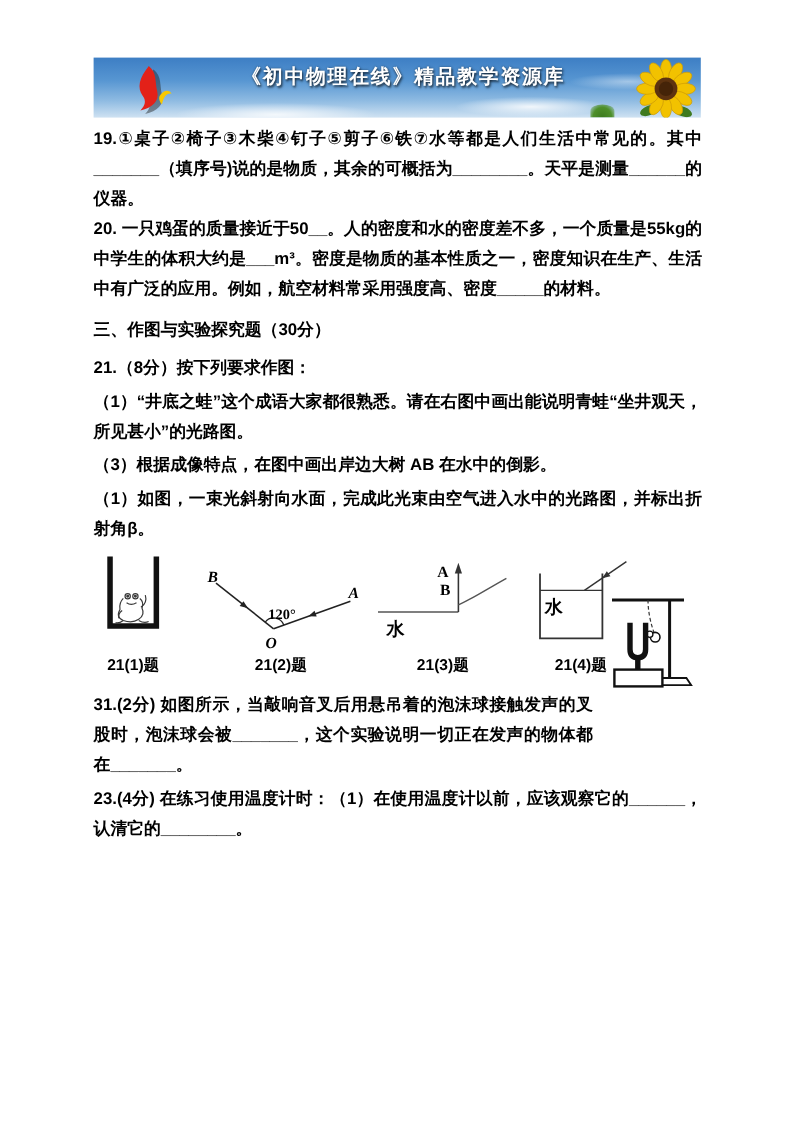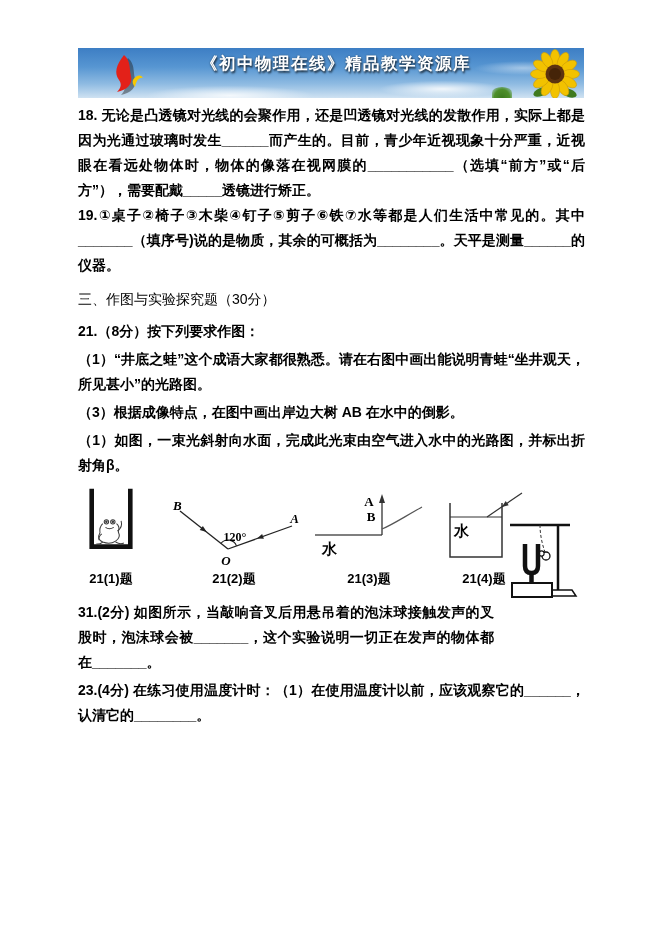--- a/index.html
+++ b/index.html
@@ -20,21 +20,21 @@
       font-family:"Liberation Mono","DejaVu Sans Mono",monospace;
       text-shadow:0 0 2px rgba(255,255,255,.9),0 0 1px rgba(255,255,255,.9);white-space:nowrap;margin-top:24px;}
   .logo{position:absolute;left:26px;top:2px;}
   .sunflower{position:absolute;right:4px;top:1px;}
   .plant{position:absolute;right:72px;bottom:0;width:20px;height:11px;border-radius:50% 50% 0 0;
       background:radial-gradient(ellipse at 50% 100%, #3c7a1e 0%, #4e8f2a 55%, rgba(78,143,42,0) 100%);}
   
   .doc{position:absolute;left:78px;top:103px;width:507px;font-size:14px;line-height:25px;
        text-align:justify;font-weight:600;}
   .doc p{margin:0;}
-  .sec{margin-top:9px !important;font-weight:normal;}
+  .sec{margin-top:9px !important;font-weight:bold;}
   .q21i{margin-top:7px !important;}
   .sub{margin-top:3px !important;}
   .q22{margin-top:12px !important;width:416px;}
   .q23{margin-top:3px !important;}
   
   .figrow{position:relative;display:flex;margin-top:8px;height:102px;margin-left:2px;}
   .fig{display:flex;flex-direction:column;justify-content:flex-end;align-items:center;height:100%;}
   .fig svg{display:block;}
   .figcap{font-weight:bold;font-size:13px;line-height:19px;text-align:center;}
   .f1{width:62px;gap:15px;}
@@ -77,22 +77,22 @@
         <ellipse cx="25" cy="9" rx="4.6" ry="8.5" transform="rotate(270 25 25)"></ellipse>
         <ellipse cx="25" cy="9" rx="4.6" ry="8.5" transform="rotate(300 25 25)"></ellipse>
         <ellipse cx="25" cy="9" rx="4.6" ry="8.5" transform="rotate(330 25 25)"></ellipse>
       </g>
       <circle cx="25" cy="25" r="9.5" fill="#5d330f"></circle>
       <circle cx="25" cy="25" r="6" fill="#452408"></circle>
     </svg>
   </div>
 
   <div class="doc">
-    <p>18. 无论是凸透镜对光线的会聚作用，还是凹透镜对光线的发散作用，实际上都是因为光通过玻璃时发生______而产生的。目前，青少年近视现象十分严重，近视眼在看远处物体时，物体的像落在视网膜的___________（选填“前方”或“后方”），需要配戴_____透镜进行矫正。</p>
     <p>19.①桌子②椅子③木柴④钉子⑤剪子⑥铁⑦水等都是人们生活中常见的。其中_______（填序号)说的是物质，其余的可概括为________。天平是测量______的仪器。</p>
+    <p>20. 一只鸡蛋的质量接近于50__。人的密度和水的密度差不多，一个质量是55kg的中学生的体积大约是___m³。密度是物质的基本性质之一，密度知识在生产、生活中有广泛的应用。例如，航空材料常采用强度高、密度_____的材料。</p>
     <p class="sec">三、作图与实验探究题（30分）</p>
     <p class="q21i">21.（8分）按下列要求作图：</p>
     <p class="sub">（1）“井底之蛙”这个成语大家都很熟悉。请在右图中画出能说明青蛙“坐井观天，所见甚小”的光路图。</p>
     <p class="sub">（3）根据成像特点，在图中画出岸边大树 AB 在水中的倒影。</p>
     <p class="sub">（1）如图，一束光斜射向水面，完成此光束由空气进入水中的光路图，并标出折射角β。</p>
 
     <div class="figrow">
 
       <div class="fig f1">
         <svg width="58" height="74" viewBox="0 0 58 74">

